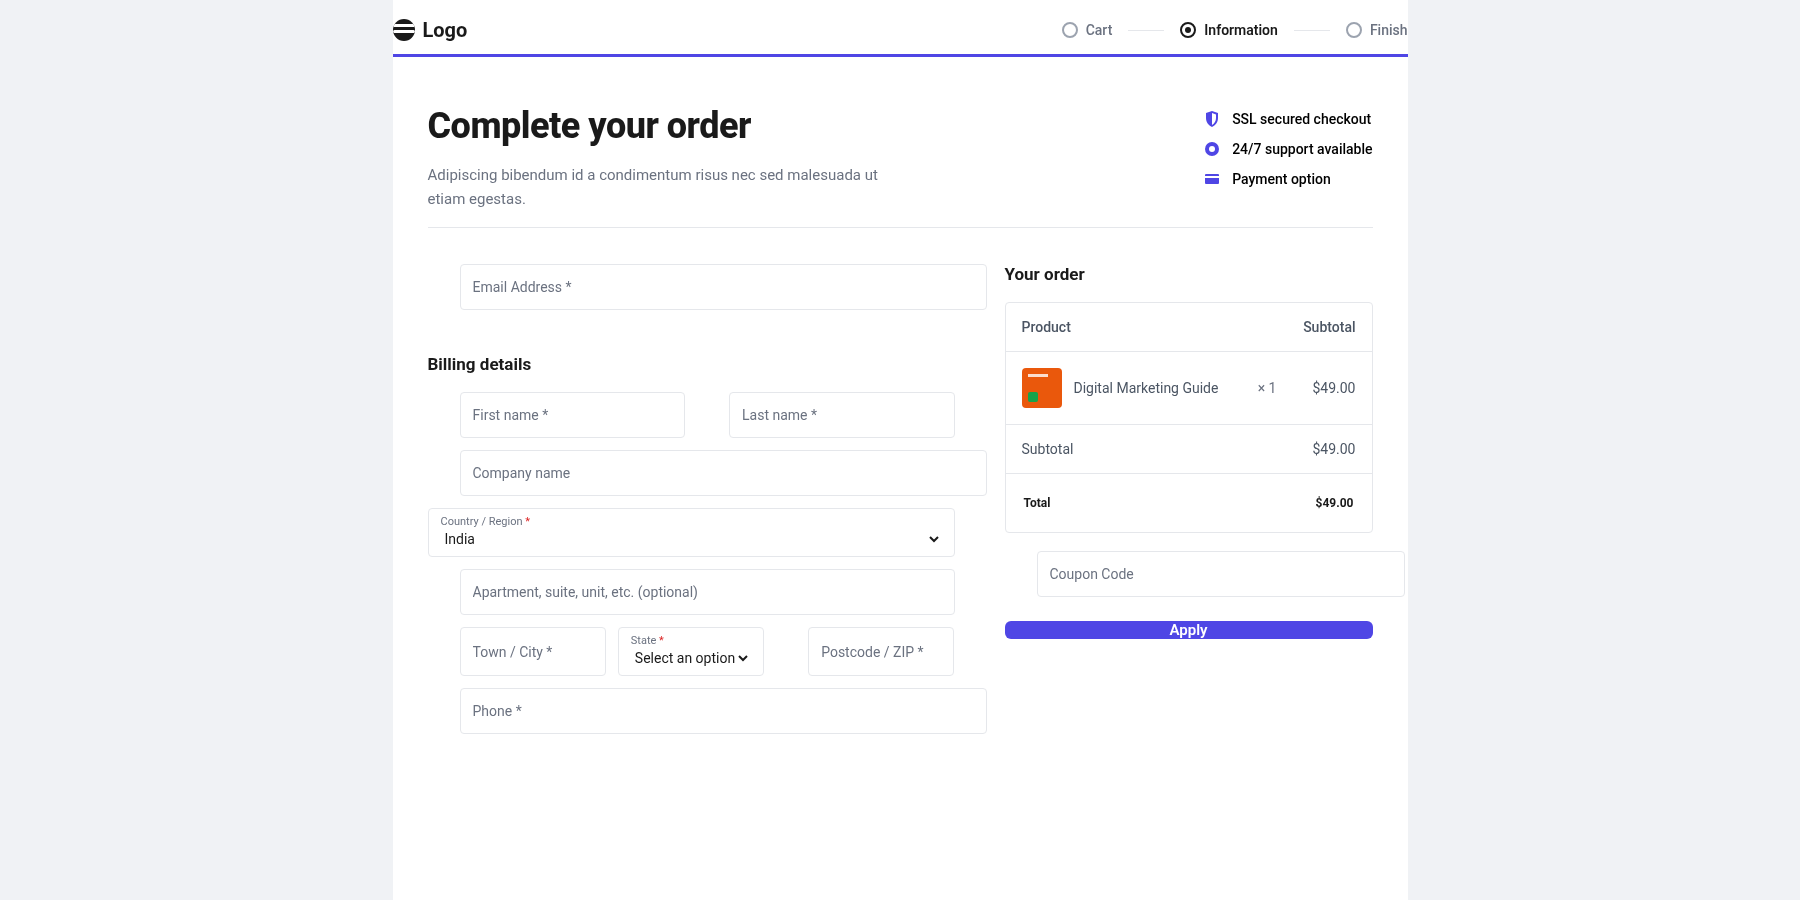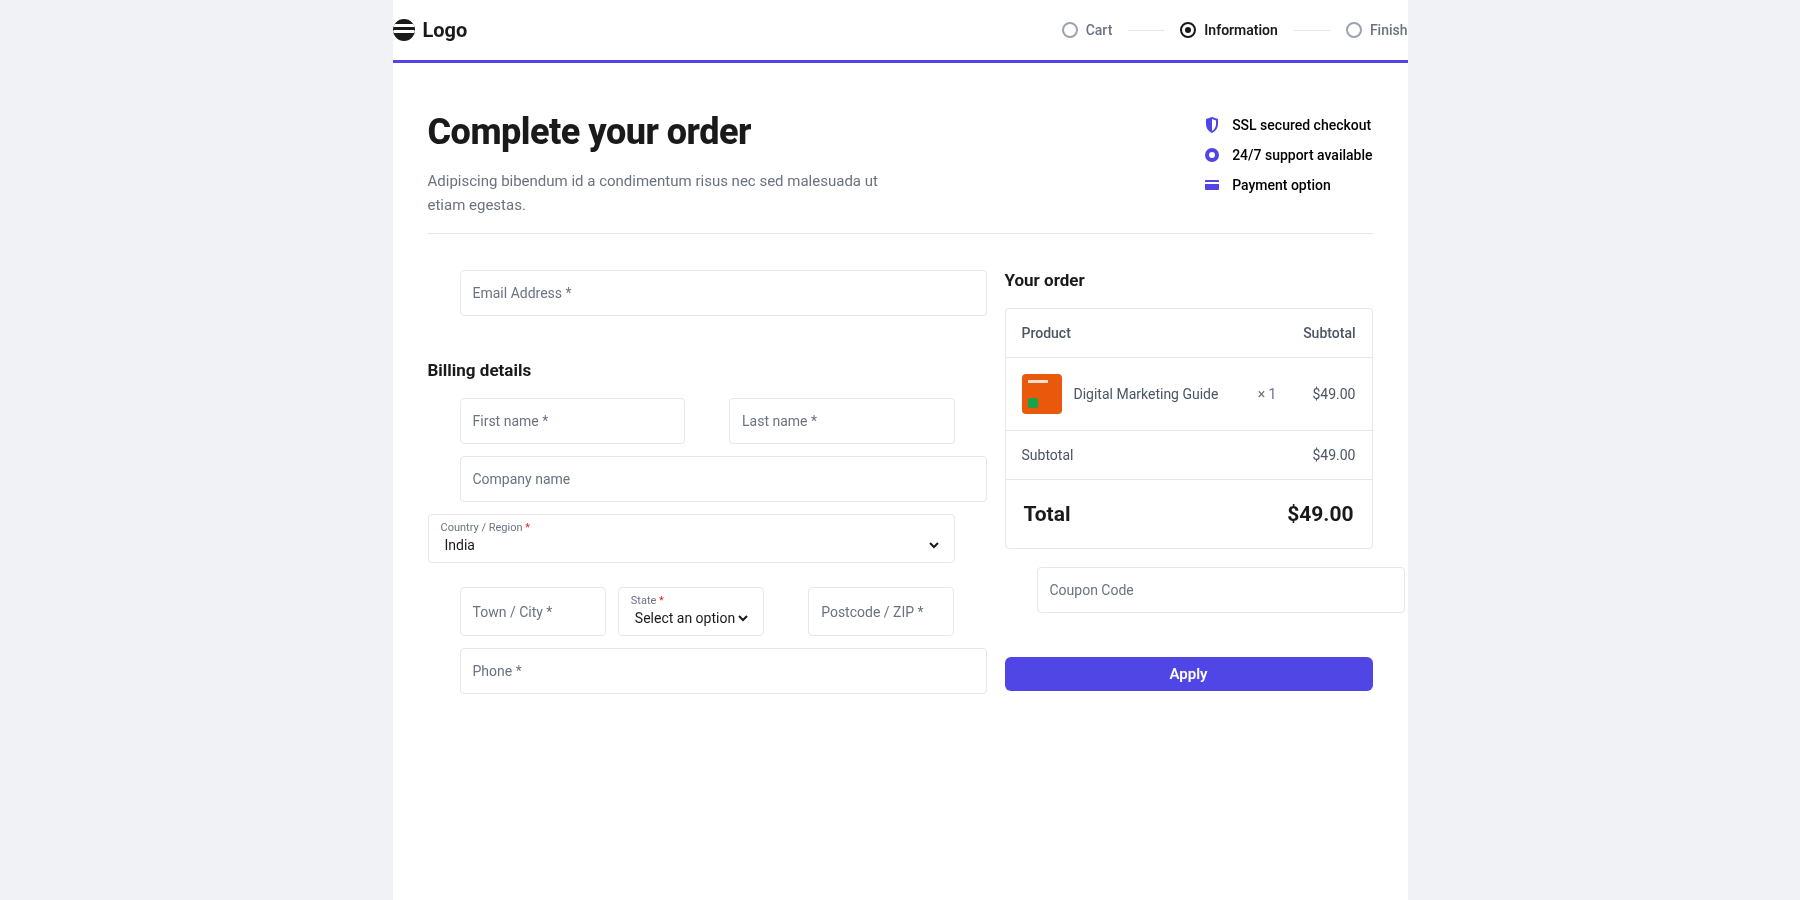--- a/index.html
+++ b/index.html
@@ -11,21 +11,21 @@
     .page {
       background: #fff;
       max-width: 1015px;
       margin: 0 auto;
       min-height: 100vh;
     }
     .header {
       display: flex;
       align-items: center;
       justify-content: space-between;
-      padding: 18px 0 18px 0;
+      padding: 18px 0 12px 0;
     }
     .logo {
       display: flex;
       align-items: center;
       gap: 8px;
       font-weight: 700;
       font-size: 20px;
       color: #1a1a1a;
     }
     .logo-mark {
@@ -230,38 +230,37 @@
       width: 10px; height: 10px;
       background: #16a34a;
       border-radius: 2px;
     }
     .order-item .name { flex: 1; }
     .order-item .qty { color: #6b7280; margin-right: 24px; }
     .order-item .price { color: #4b5563; }
     .order-subtotal { border-bottom: 1px solid #e5e7eb; }
     .order-total {
       padding: 22px 18px;
-      font-size: 21px;
+      font-size: 12px;
       font-weight: 700;
       color: #1a1a1a;
       align-items: center;
     }
     .coupon { display: flex; gap: 24px; margin-top: 18px; flex-direction: column; }
     .coupon .field { flex: 1; }
     .btn-apply {
       background: #4f46e5;
       color: #fff;
       border: none;
       border-radius: 6px;
-      padding: 8px 28px;
+      padding: 0 28px;
       font-size: 15px;
       font-weight: 600;
       cursor: pointer;
       font-family: inherit;
-      margin-top: 20px;
     }
   </style>
 </head>
 <body>
 
 <div class="page">
   <div class="header">
     <div class="logo">
       <span class="logo-mark"></span>
       <span>Logo</span>
@@ -332,20 +331,21 @@
           <input class="field" type="text" placeholder="Last name *" style="">
         </div>
         <input class="field mb" type="text" placeholder="Company name" style="">
         <div class="select-wrap mb">
           <span class="select-label"><span>Country / Region</span> <span class="req">*</span></span>
           <select class="select-el">
             <option>India</option>
           </select>
         </div>
         <div class="row mb">
+          <input class="field" type="text" placeholder="Apartment, suite, unit, etc. (optional)" style="">
         </div>
         <div class="row mb">
           <input class="field" type="text" placeholder="Town / City *" style="">
           <div class="select-wrap">
             <span class="select-label"><span>State</span> <span class="req">*</span></span>
             <select class="select-el">
               <option>Select an option…</option>
             </select>
           </div>
           <input class="field" type="text" placeholder="Postcode / ZIP *" style="">

